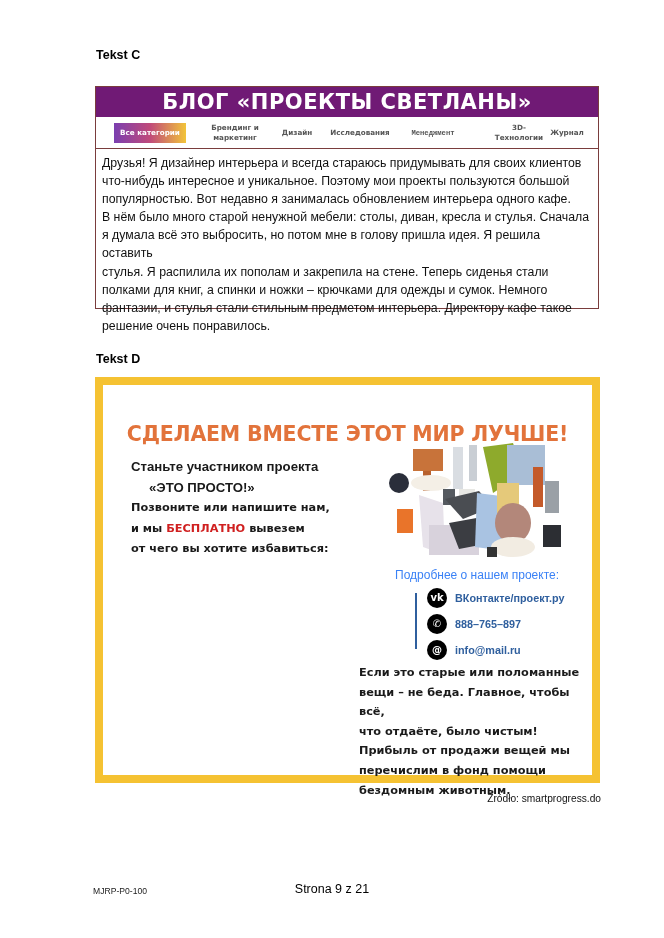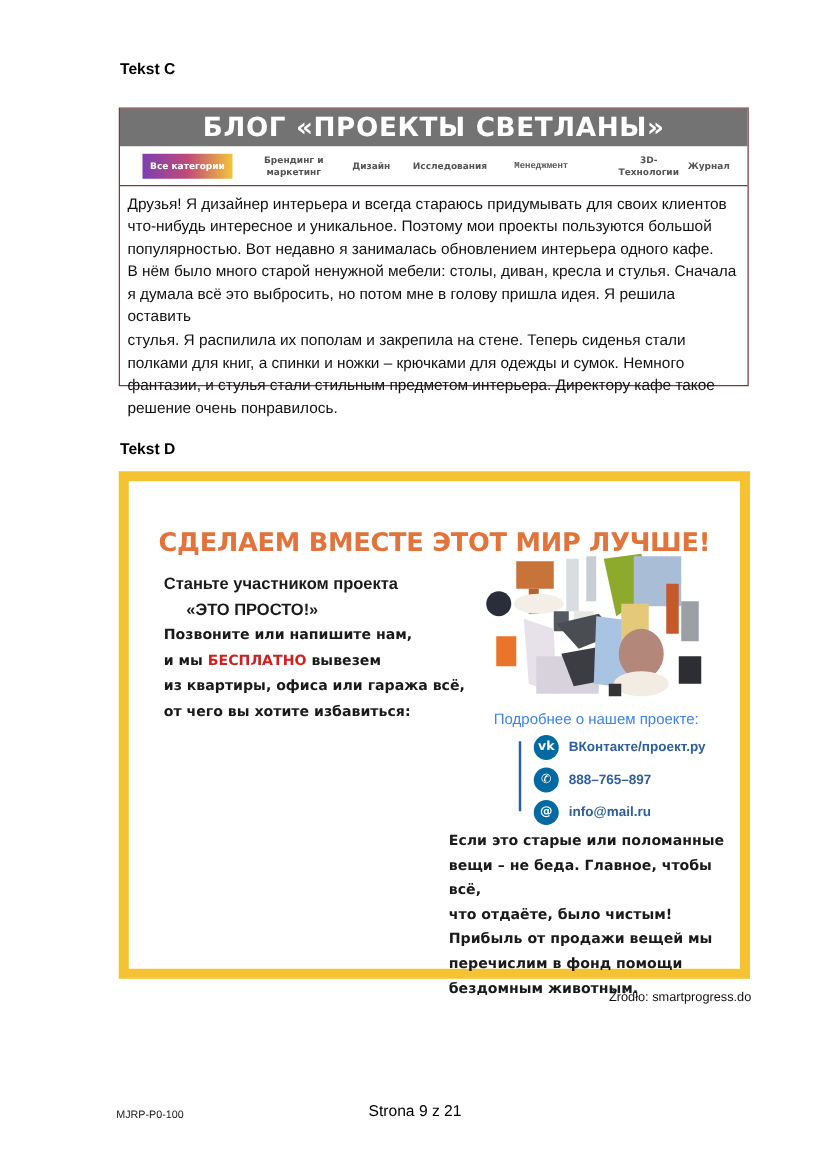--- a/index.html
+++ b/index.html
@@ -1,40 +1,40 @@
 <!DOCTYPE html>
 <html><head>
 <meta charset="utf-8">
 <style>
   html, body { margin:0; padding:0; background:#ffffff; }
   body { width:664px; height:938px; position:relative; overflow:hidden; font-family:"Liberation Sans", sans-serif; color:#000; }
   .section-label { position:absolute; left:96px; font-weight:bold; font-size:12.5px; }
   
   .blog-box { position:absolute; left:95px; top:86px; width:504px; height:223px; border:1.5px solid #7a3d3d; box-sizing:border-box; background:#fff; }
-  .blog-header { height:30px; background:#737373; color:#fff; text-align:center; font-family:"DejaVu Sans", sans-serif; font-weight:bold; font-size:21px; line-height:31px; letter-spacing:0.5px; }
+  .blog-header { height:30px; background:#701a75; color:#fff; text-align:center; font-family:"DejaVu Sans", sans-serif; font-weight:bold; font-size:21px; line-height:31px; letter-spacing:0.5px; }
   .blog-nav { height:31px; border-bottom:1.5px solid #7a3d3d; display:flex; align-items:center; padding-left:18px; font-family:"DejaVu Sans", sans-serif; font-size:7.2px; font-weight:bold; color:#555; }
   .nav-item { text-align:center; line-height:10px; }
   .nav-active { background:linear-gradient(90deg,#7b3fb0 0%,#c04a7a 50%,#f2c43a 100%); color:#fff; width:72px; height:20px; line-height:20px; margin-right:18px; }
   .blog-body { padding:5px 6px 0 6px; font-size:12.3px; line-height:18.1px; color:#111; }
   
   .poster { position:absolute; left:95px; top:377px; width:505px; height:406px; border:8px solid #f5c232; box-sizing:border-box; background:#fff; }
   .poster-title { position:absolute; left:0; right:0; top:37px; text-align:center; color:#e2733b; font-family:"DejaVu Sans", sans-serif; font-weight:bold; font-size:20.5px; letter-spacing:-0.2px; }
   .poster-left { position:absolute; left:28px; top:71px; font-family:"DejaVu Sans", sans-serif; color:#1a1a1a; }
   .join { font-family:"Liberation Sans Narrow","Liberation Sans", sans-serif; font-weight:bold; font-size:13.2px; line-height:21px; }
   .join2 { padding-left:18px; }
   .call { font-weight:bold; font-size:11.3px; line-height:20.5px; }
   .red { color:#d02020; }
   .items { list-style:none; margin:0; padding:0 0 0 8px; font-weight:bold; font-size:11.3px; }
   .items li { line-height:19.6px; }
   .items li::before { content:"•"; display:inline-block; width:22px; }
   .photo { position:absolute; left:280px; top:58px; width:190px; height:118px; }
   .more { position:absolute; left:292px; top:183px; font-family:"Liberation Sans", sans-serif; font-size:12px; color:#3b82f6; }
   .contacts { position:absolute; left:310px; top:200px; }
   .contact { display:flex; align-items:center; height:25px; margin-bottom:1px; }
-  .cicon { width:20px; height:20px; border-radius:50%; background:#0369a1; color:#fff; font-size:10px; font-weight:bold; display:flex; align-items:center; justify-content:center; margin-left:14px; margin-right:8px; font-family:"DejaVu Sans", sans-serif; }
+  .cicon { width:20px; height:20px; border-radius:50%; background:#000000; color:#fff; font-size:10px; font-weight:bold; display:flex; align-items:center; justify-content:center; margin-left:14px; margin-right:8px; font-family:"DejaVu Sans", sans-serif; }
   .ctext { color:#2f5f9e; font-weight:bold; font-size:10.8px; }
   .tree { position:absolute; left:312px; top:208px; width:2px; height:56px; background:#2f5f9e; }
   .note { position:absolute; left:256px; top:278px; font-family:"DejaVu Sans", sans-serif; font-weight:bold; font-size:11.3px; line-height:19.6px; color:#1a1a1a; }
   .source { position:absolute; right:63px; top:793px; font-size:10.2px; color:#111; }
   .footer-code { position:absolute; left:93px; top:886px; font-size:8.6px; color:#222; }
   .footer-page { position:absolute; left:0; right:0; top:882px; text-align:center; font-size:12.5px; }
 </style>
 </head>
 <body>
 
@@ -70,21 +70,20 @@
 <div class="section-label" style="top:352px;">Tekst D</div>
 
 <div class="poster">
   <div class="poster-title">СДЕЛАЕМ ВМЕСТЕ ЭТОТ МИР ЛУЧШЕ!</div>
 
   <div class="poster-left">
     <div class="join">Станьте участником проекта</div>
     <div class="join join2">«ЭТО ПРОСТО!»</div>
     <div class="call">Позвоните или напишите нам,</div>
     <div class="call"><span>и мы </span><span class="red">БЕСПЛАТНО</span><span> вывезем</span></div>
-    <div class="call">из квартиры, офиса или гаража всё,</div>
     <div class="call">от чего вы хотите избавиться:</div>
   </div>
 
   <svg class="photo" viewBox="0 0 190 118">
     <rect x="30" y="6" width="30" height="22" fill="#c8733a"></rect>
     <rect x="40" y="28" width="8" height="20" fill="#b8612e"></rect>
     <ellipse cx="48" cy="40" rx="20" ry="8" fill="#f4efe6"></ellipse>
     <circle cx="16" cy="40" r="10" fill="#2a2e3a"></circle>
     <rect x="70" y="4" width="10" height="42" fill="#d9dde2"></rect>
     <rect x="86" y="2" width="8" height="36" fill="#c9ced4"></rect>

